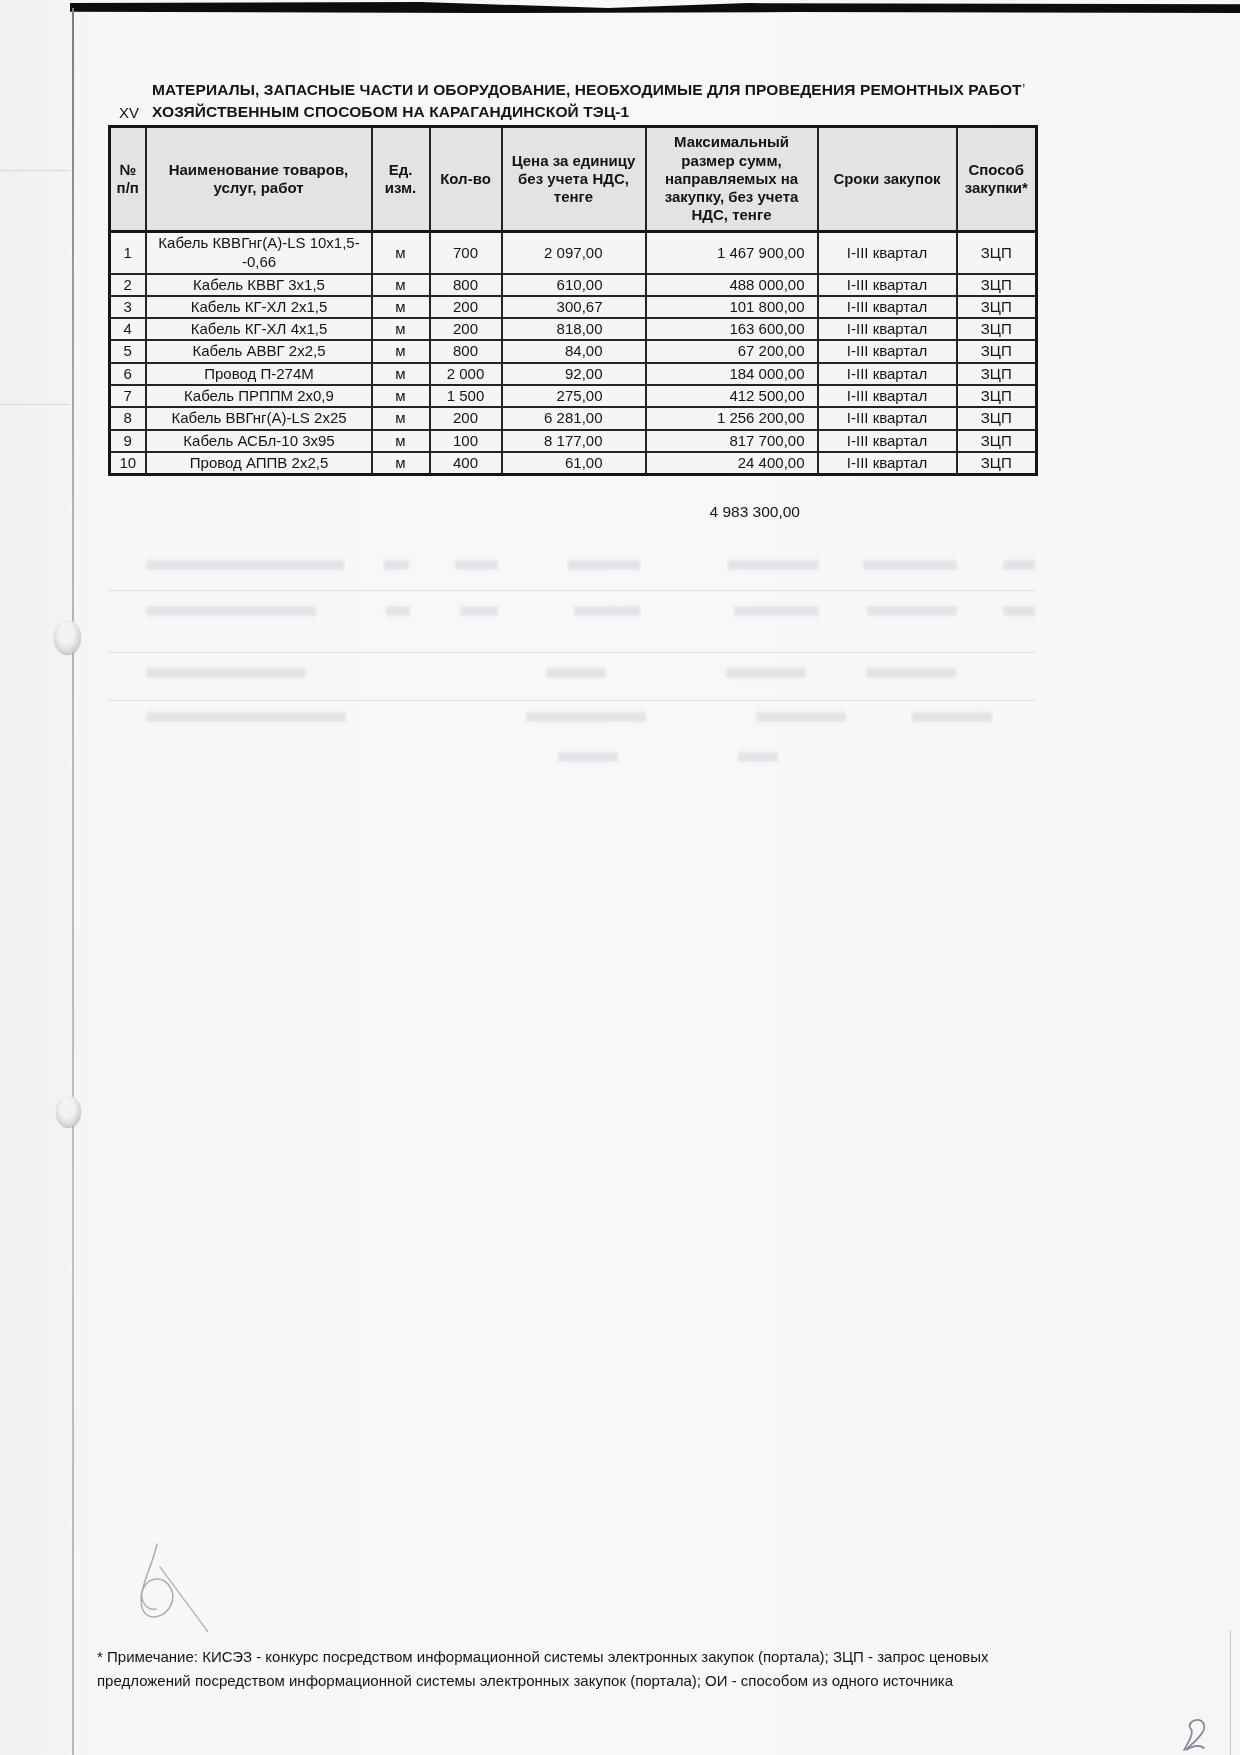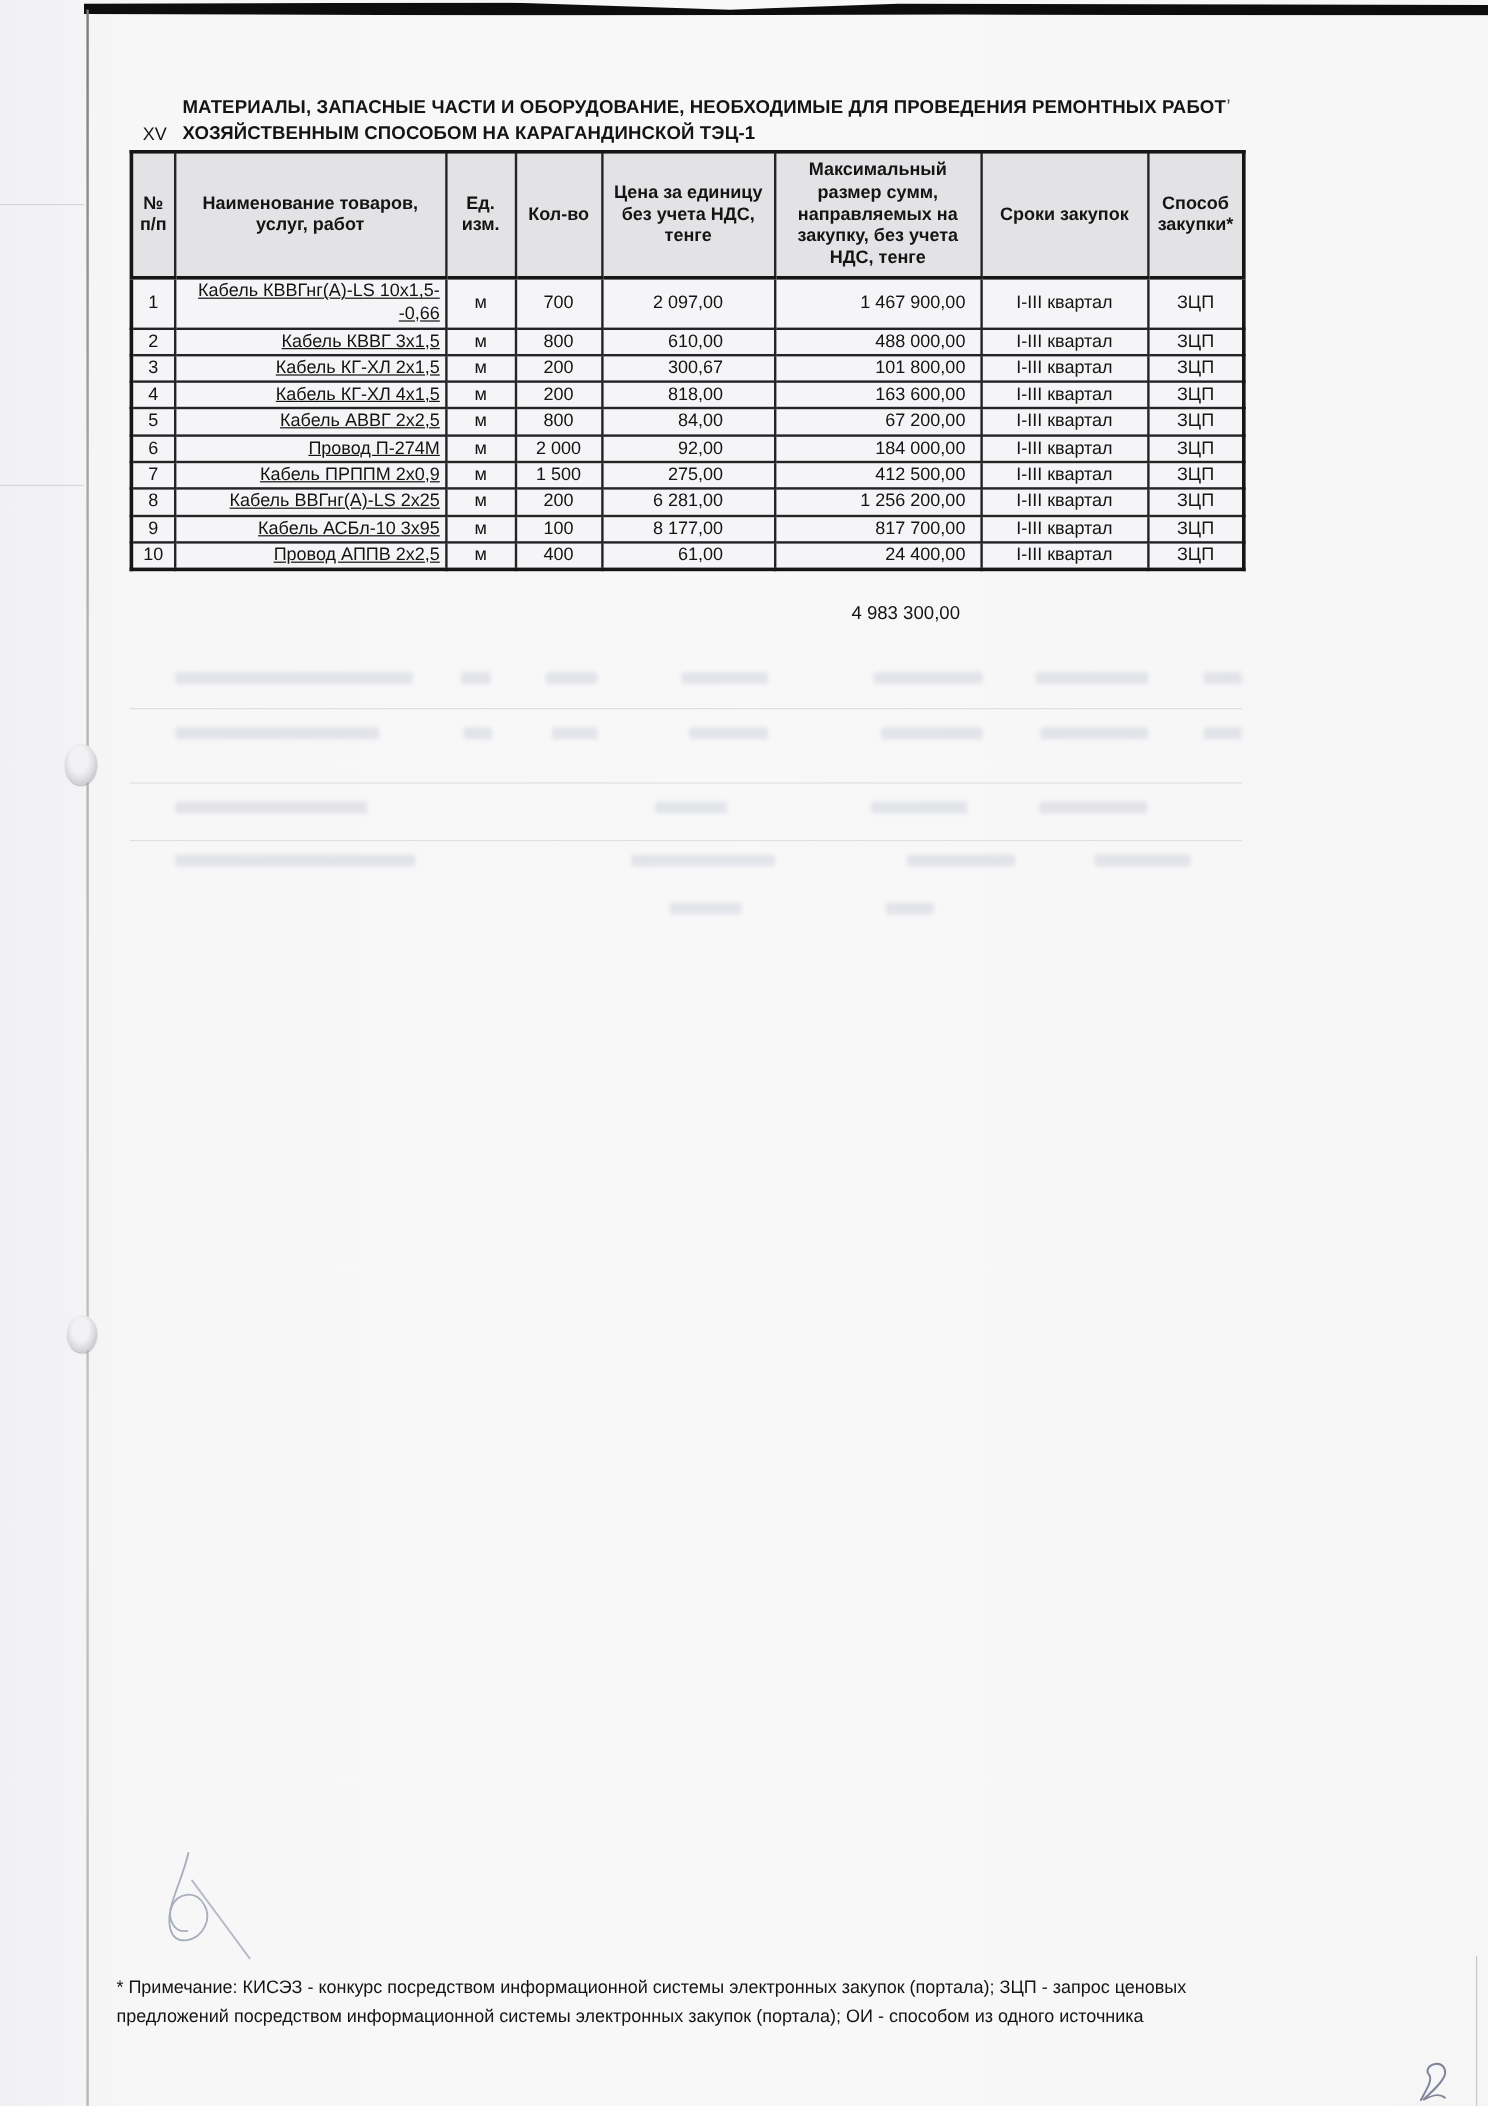--- a/index.html
+++ b/index.html
@@ -32,21 +32,21 @@
 
   
   .tbl-wrap{position:absolute;left:108px;top:125px;}
   table{border-collapse:collapse;table-layout:fixed;width:927px;background:#f5f5f7;border:3px solid #161616;}
   th,td{border:2px solid #242426;font-size:15px;line-height:1.22;padding:1px 4px;overflow:hidden;}
   th{background:#e3e3e6;font-weight:bold;white-space:pre-line;text-align:center;vertical-align:middle;height:100px;border-bottom:3px solid #161616;}
   tr.section td{background:#ececef;font-weight:bold;height:24px;text-align:left;padding-left:5px;}
   tbody tr{height:20px;background:#f5f5f7;}
   tbody tr.tall{height:42px;}
   td.c-num{text-align:center;}
-  td.c-name{text-align:right;padding-left:5px;text-decoration:underline;}
+  td.c-name{text-align:center;padding-left:5px;}
   td.c-unit{text-align:center;}
   td.c-qty{text-align:center;}
   td.c-price{text-align:right;padding-right:42px;}
   td.c-max{text-align:right;padding-right:12px;}
   td.c-period{text-align:center;}
   td.c-method{text-align:center;}
 
   .total{position:absolute;left:108px;top:503px;width:692px;text-align:right;font-size:15.5px;}
 
   

